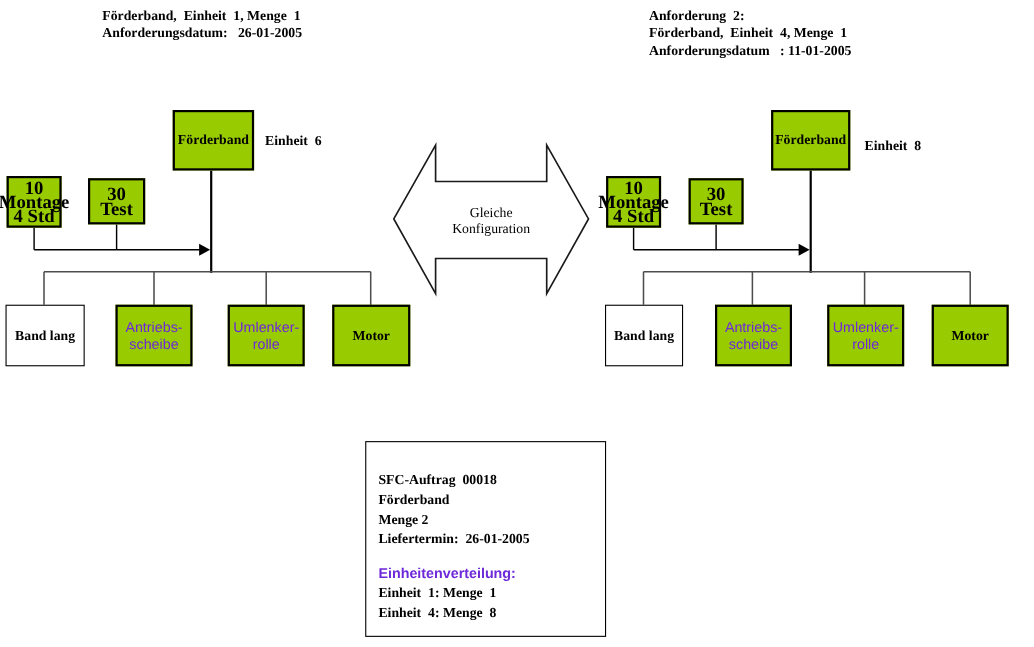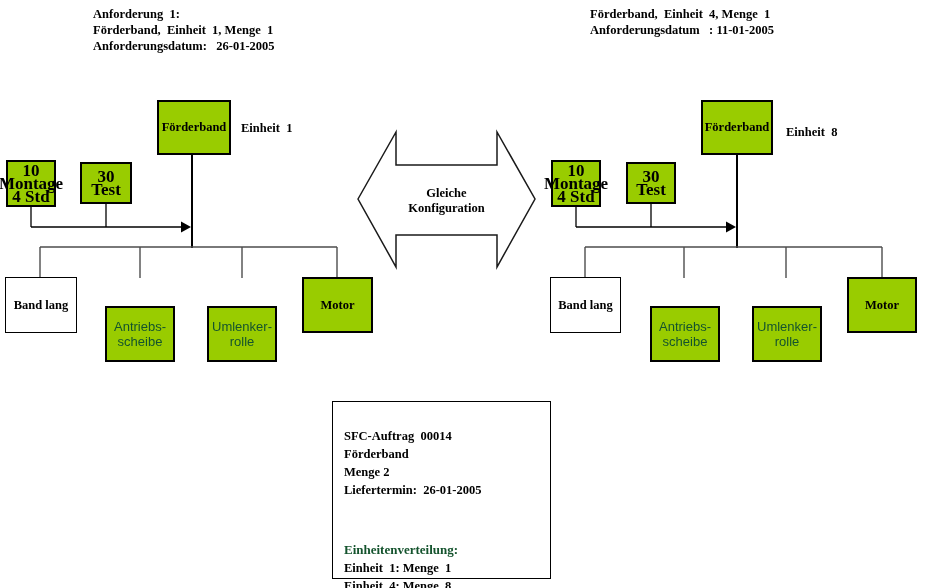--- a/index.html
+++ b/index.html
@@ -17,35 +17,35 @@
     font-weight:bold;font-size:12.5px;white-space:pre-line;box-sizing:border-box;
   }
   .wbox{
     position:absolute;background:#ffffff;border:1.5px solid #000;
     display:flex;align-items:center;justify-content:center;text-align:center;
     font-weight:bold;font-size:12.5px;white-space:pre-line;box-sizing:border-box;
   }
   .opbox{font-size:17px;line-height:13px;}
   .sans{
     font-family:"Liberation Sans","DejaVu Sans",sans-serif;
-    font-weight:normal;font-size:13px;color:#14532d;margin-top:29px;
+    font-weight:normal;font-size:13px;color:#6d28d9;
   }
   .unit-label{white-space:pre;font-weight:bold;font-size:12.5px;}
   .arrow-label{
-    position:absolute;text-align:center;font-weight:bold;font-size:12.5px;
+    position:absolute;text-align:center;font-weight:normal;font-size:12.5px;
     line-height:15px;white-space:pre-line;
   }
   .order-box{
     position:absolute;left:332px;top:401px;width:219px;height:178px;
     border:1.5px solid #000;box-sizing:border-box;
     padding:25px 0 0 11px;
   }
   .order-line{white-space:pre;font-weight:bold;font-size:12.5px;line-height:18px;}
   .order-line.blank{height:13px;}
-  .order-line.sans{line-height:18px;font-size:13px;font-family:Liberation Serif, serif;}
+  .order-line.sans{line-height:18px;font-size:13px;}
 </style>
 </head>
 <body>
 
 <div id="canvas">
 
   <svg id="wires" viewBox="0 0 940 588">
 
     <g stroke="#000" stroke-width="1.3" fill="none">
       <line x1="31" y1="207" x2="31" y2="227"></line>
@@ -74,31 +74,31 @@
       <line x1="585" y1="247" x2="585" y2="278"></line>
       <line x1="684" y1="247" x2="684" y2="278"></line>
       <line x1="786" y1="247" x2="786" y2="278"></line>
       <line x1="882" y1="247" x2="882" y2="278"></line>
     </g>
 
     <polygon points="358,199 396,132 396,165 497,165 497,132 535,199 497,267 497,235 396,235 396,267" fill="#ffffff" stroke="#1a1a1a" stroke-width="1.5"></polygon>
   </svg>
 
   <div class="abs" style="left:93px;top:6px;">
-    <div class="hline">Anforderung  1:</div>
     <div class="hline">Förderband,  Einheit  1, Menge  1</div>
     <div class="hline">Anforderungsdatum:   26-01-2005</div>
   </div>
   <div class="abs" style="left:590px;top:6px;">
+    <div class="hline">Anforderung  2:</div>
     <div class="hline">Förderband,  Einheit  4, Menge  1</div>
     <div class="hline">Anforderungsdatum   : 11-01-2005</div>
   </div>
 
   <div class="gbox" style="left:157px;top:100px;width:74px;height:55px;">Förderband</div>
-  <div class="abs unit-label" style="left:241px;top:121px;">Einheit  1</div>
+  <div class="abs unit-label" style="left:241px;top:121px;">Einheit  6</div>
   <div class="gbox opbox" style="left:6px;top:160px;width:50px;height:47px;">10
 Montage
 4 Std</div>
   <div class="gbox opbox" style="left:80px;top:162px;width:52px;height:42px;">30
 Test</div>
   <div class="wbox" style="left:5px;top:277px;width:72px;height:56px;">Band lang</div>
   <div class="gbox sans" style="left:105px;top:277px;width:70px;height:56px;">Antriebs-
 scheibe</div>
   <div class="gbox sans" style="left:207px;top:277px;width:70px;height:56px;">Umlenker-
 rolle</div>
@@ -116,21 +116,21 @@
 scheibe</div>
   <div class="gbox sans" style="left:752px;top:277px;width:70px;height:56px;">Umlenker-
 rolle</div>
   <div class="gbox" style="left:847px;top:277px;width:70px;height:56px;">Motor</div>
 
   <div class="arrow-label" style="left:376px;top:186px;width:141px;">Gleiche
 Konfiguration</div>
 
 
   <div class="order-box">
-    <div class="order-line">SFC-Auftrag  00014</div>
+    <div class="order-line">SFC-Auftrag  00018</div>
     <div class="order-line">Förderband</div>
     <div class="order-line">Menge 2</div>
     <div class="order-line">Liefertermin:  26-01-2005</div>
     <div class="order-line blank"></div>
     <div class="order-line sans">Einheitenverteilung:</div>
     <div class="order-line">Einheit  1: Menge  1</div>
     <div class="order-line">Einheit  4: Menge  8</div>
   </div>
 
 </div>

